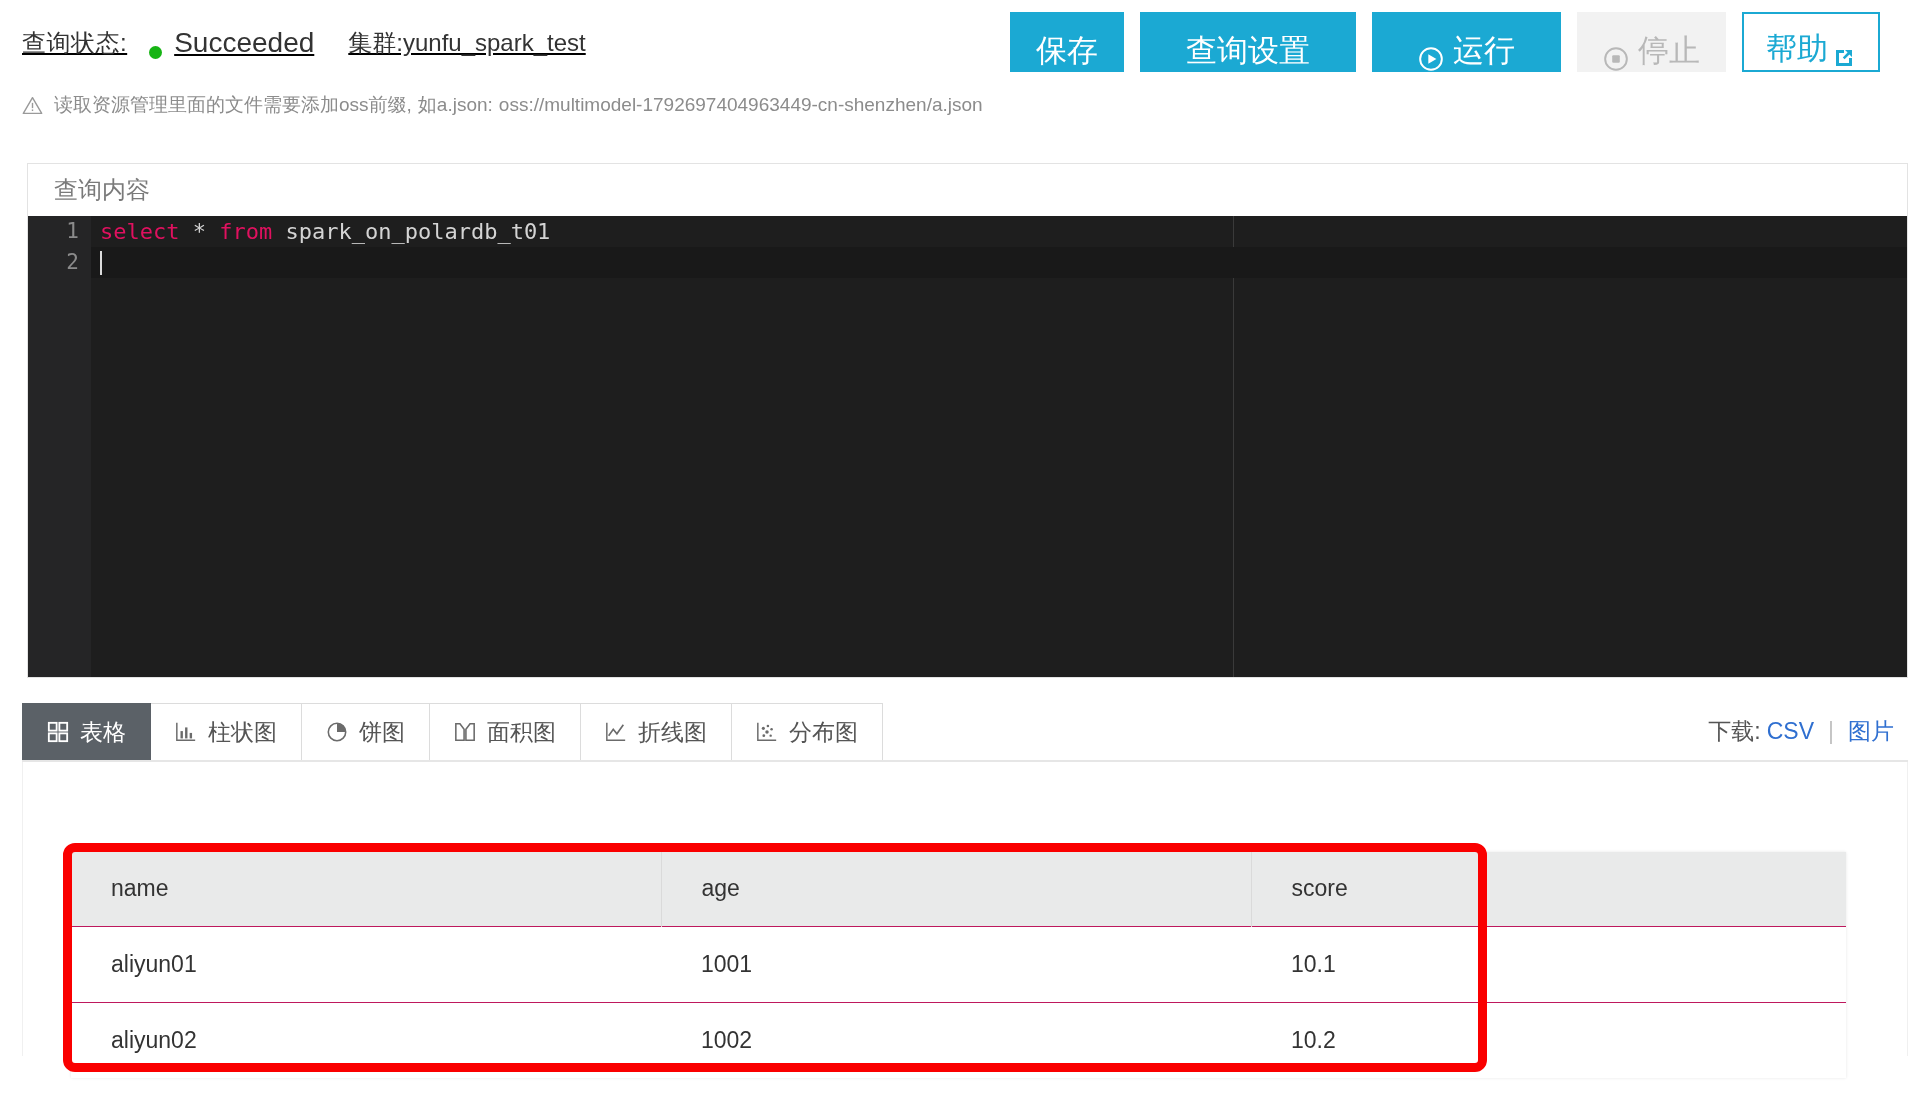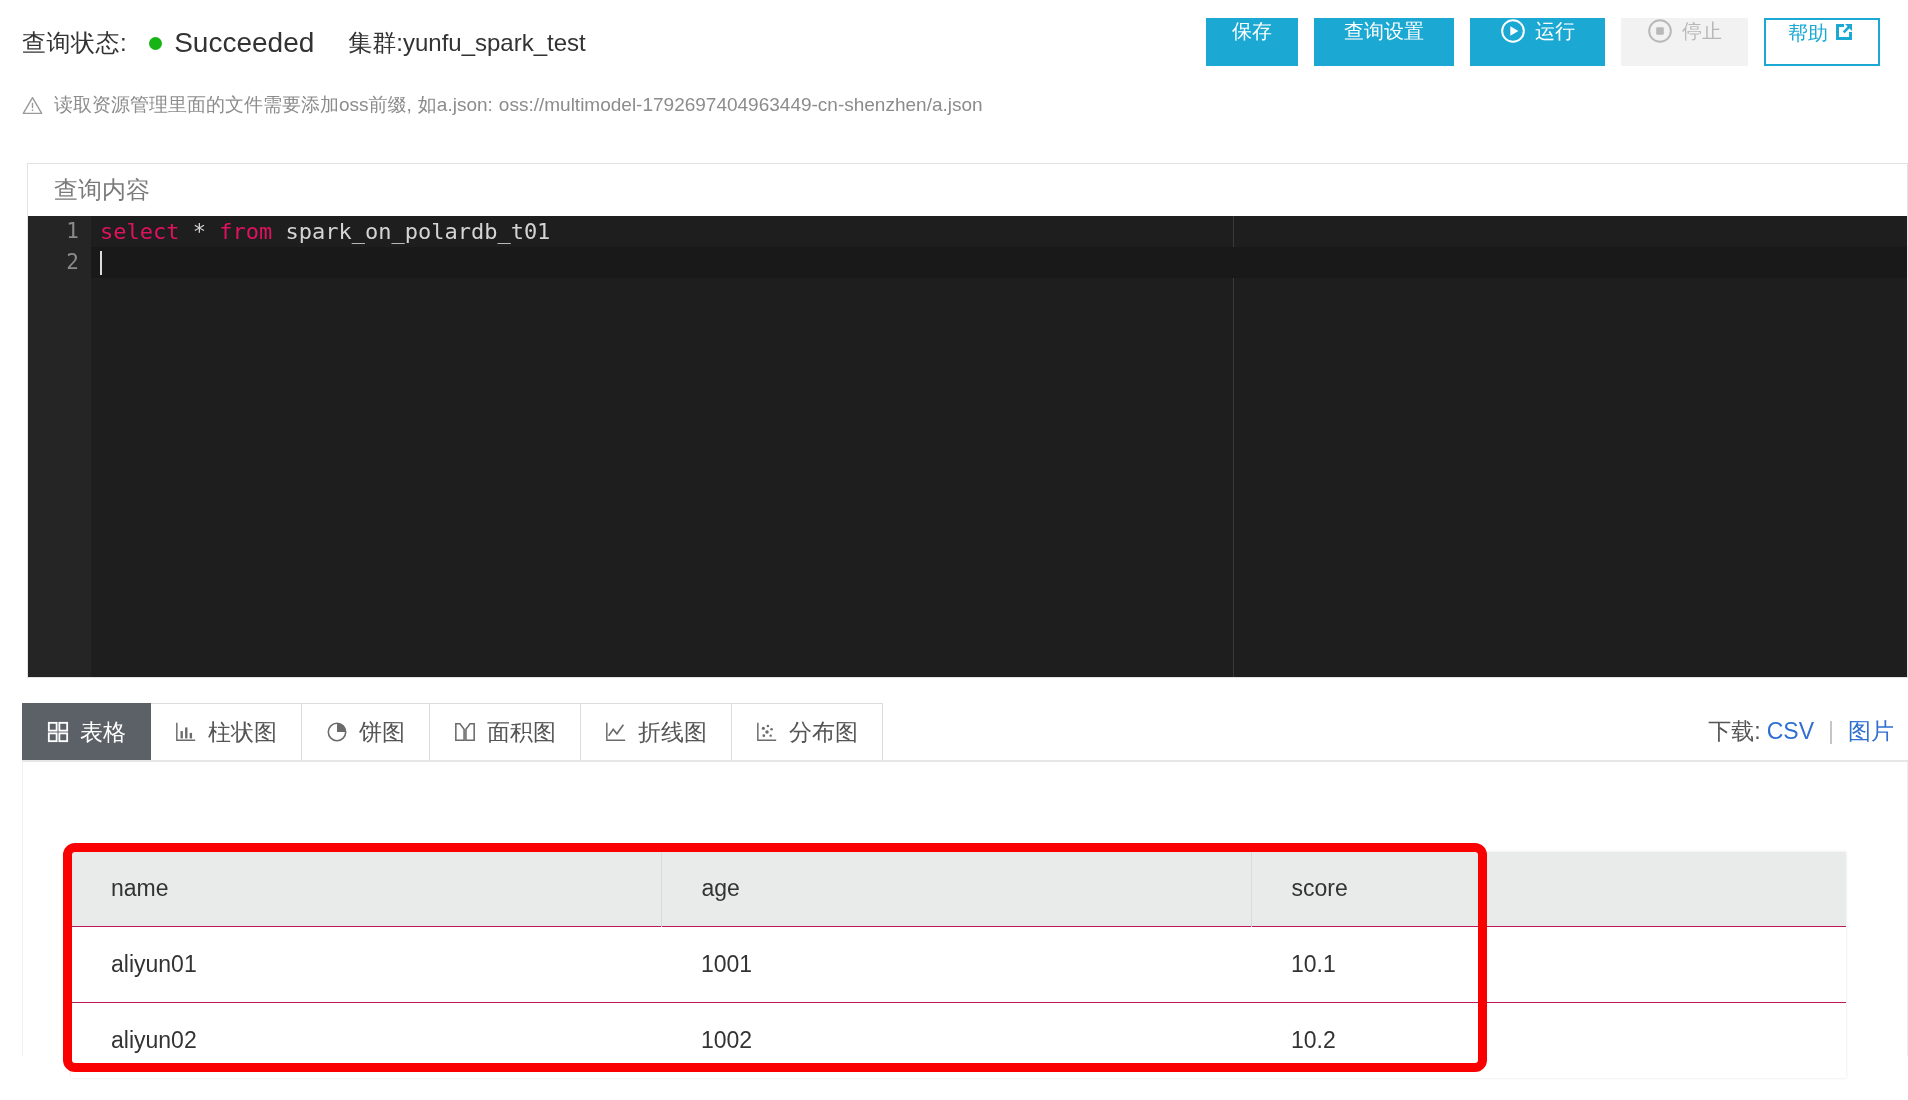--- a/index.html
+++ b/index.html
@@ -11,48 +11,49 @@
     overflow: hidden;
   }
 
   
   .header {
     position: absolute; left: 0; top: 0;
     width: 1908px; height: 86px;
     display: flex; align-items: center;
   }
   .status-group {
-    display: flex; align-items: center;
+    display: flex; align-items: flex-end;
     margin-left: 22px;
     white-space: nowrap;
+    text-decoration: underline;
   }
   .status-label {
     font-size: 24px; color: #333333; letter-spacing: .5px;
   }
   .status-dot {
     width: 13px; height: 13px; border-radius: 50%;
     background: #16b414; margin-left: 22px; margin-right: 12px;
     flex: 0 0 auto;
   }
   .status-value { font-size: 28px; color: #333333; }
   .cluster-label { font-size: 24px; color: #333333; margin-left: 34px; }
 
   .header-actions {
     position: absolute; right: 0; top: 12px;
     display: flex; align-items: center; height: 60px;
   }
   .btn {
-    height: 48px;
-    display: inline-flex; align-items: flex-start; justify-content: center;
-    font-size: 20px; border: none; cursor: pointer;
+    height: 60px;
+    display: inline-flex; align-items: flex-end; justify-content: center;
+    font-size: 31px; border: none; cursor: pointer;
     padding: 0 26px; white-space: nowrap;
     font-family: inherit;
   }
   .btn-primary { background: #1BA9D3; color: #ffffff; margin-right: 16px; }
-  .btn-primary.wide { padding: 0 30px; }
+  .btn-primary.wide { padding: 0 46px; }
   .btn-disabled {
     background: #f2f2f2; color: #b8b8b8; margin-right: 16px;
     cursor: default;
   }
   .btn-outline {
     background: #ffffff; color: #1BA9D3;
     border: 2px solid #1BA9D3; margin-right: 28px;
     padding: 0 22px;
   }
   .btn .gl { margin-right: 9px; display: inline-flex; align-items: center; }

